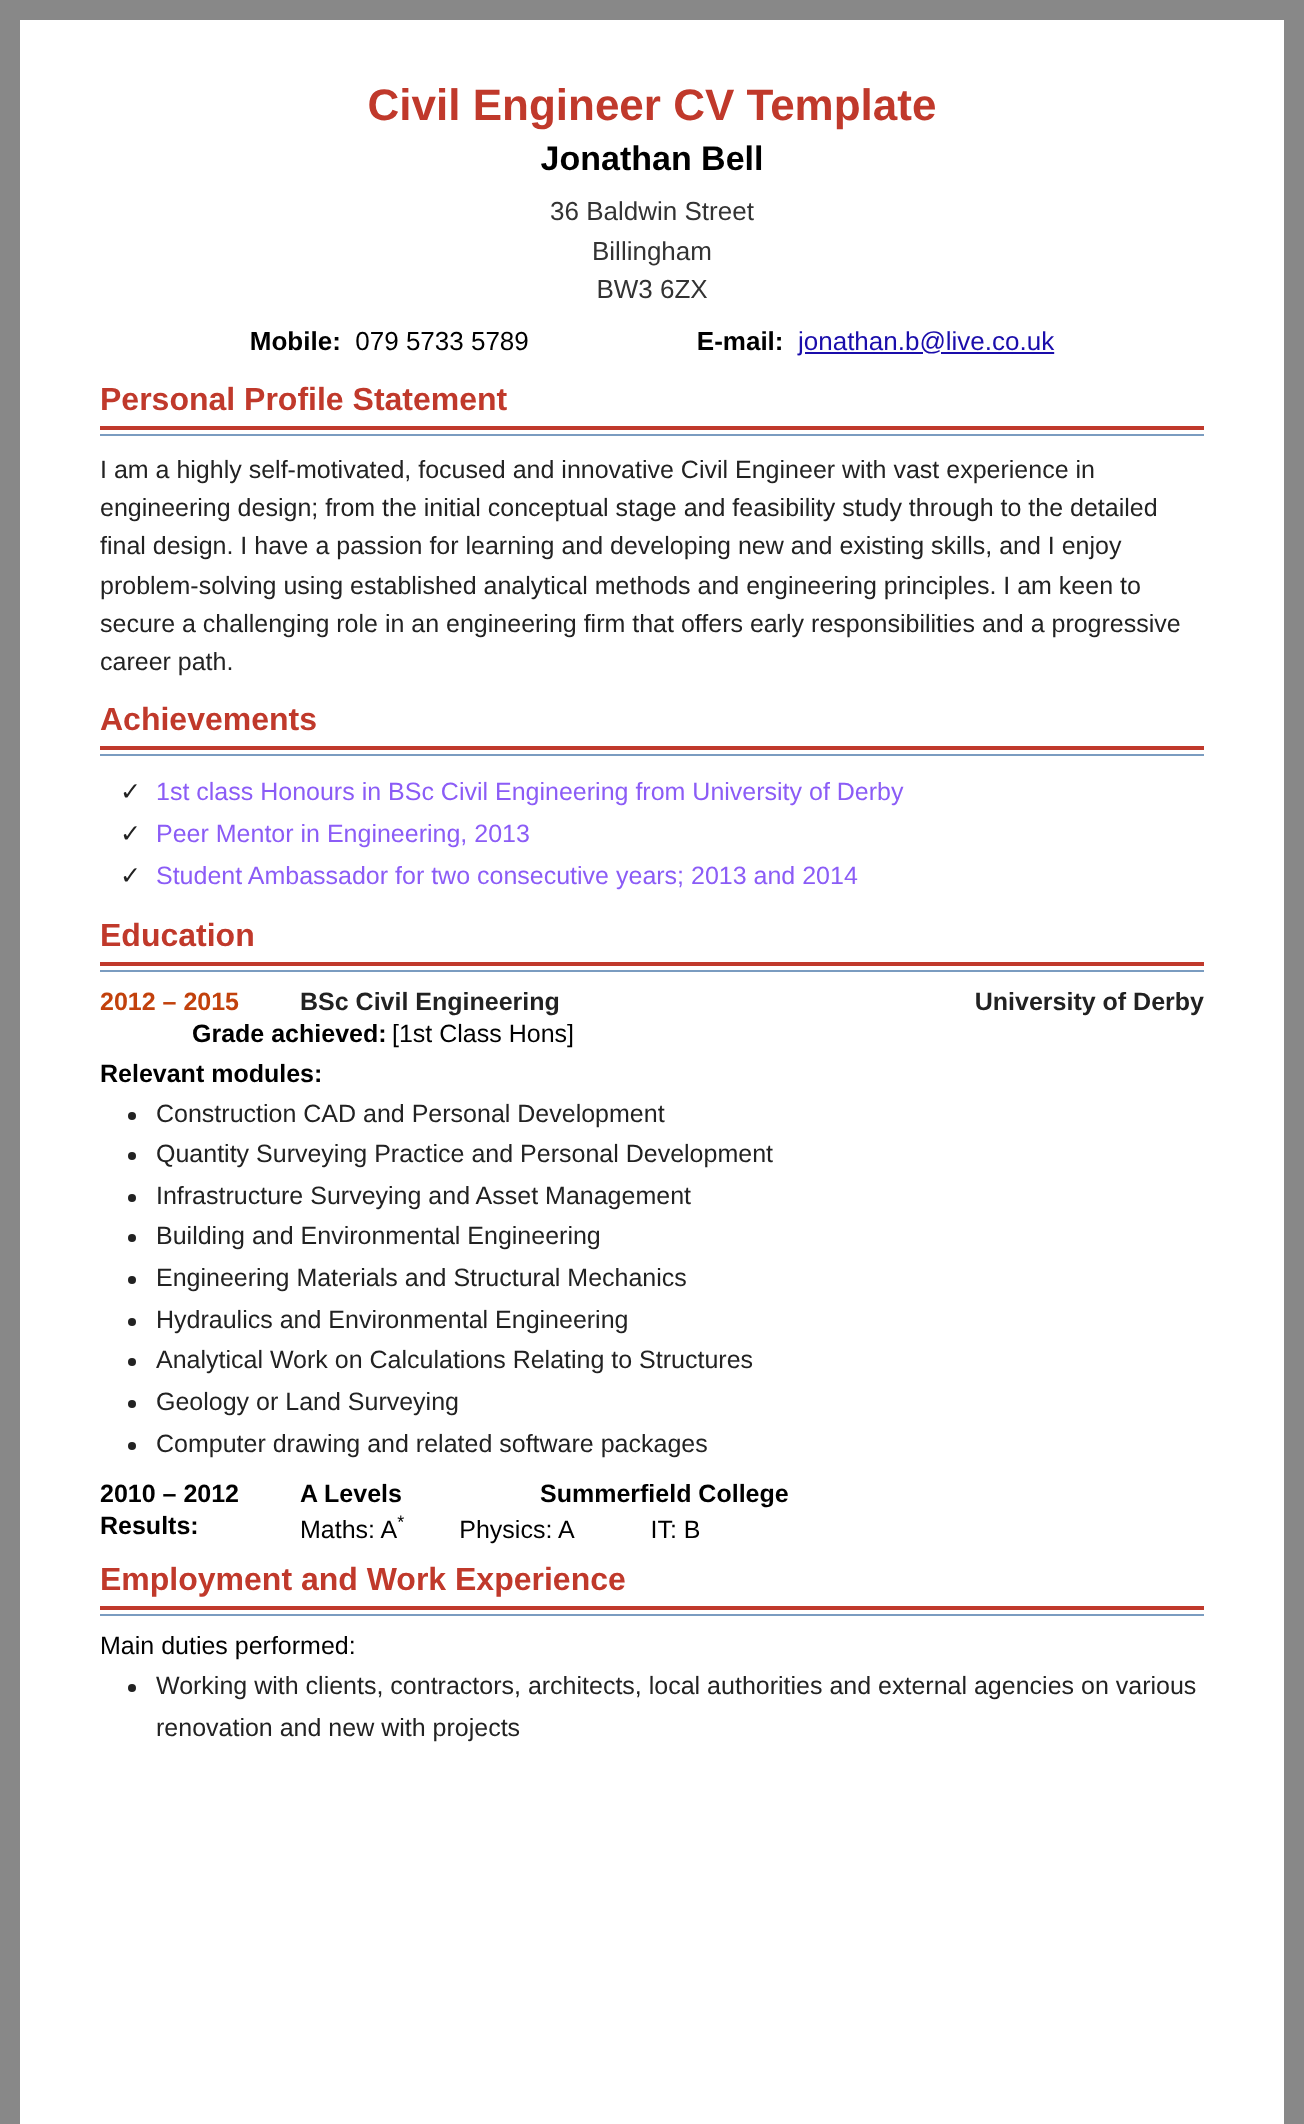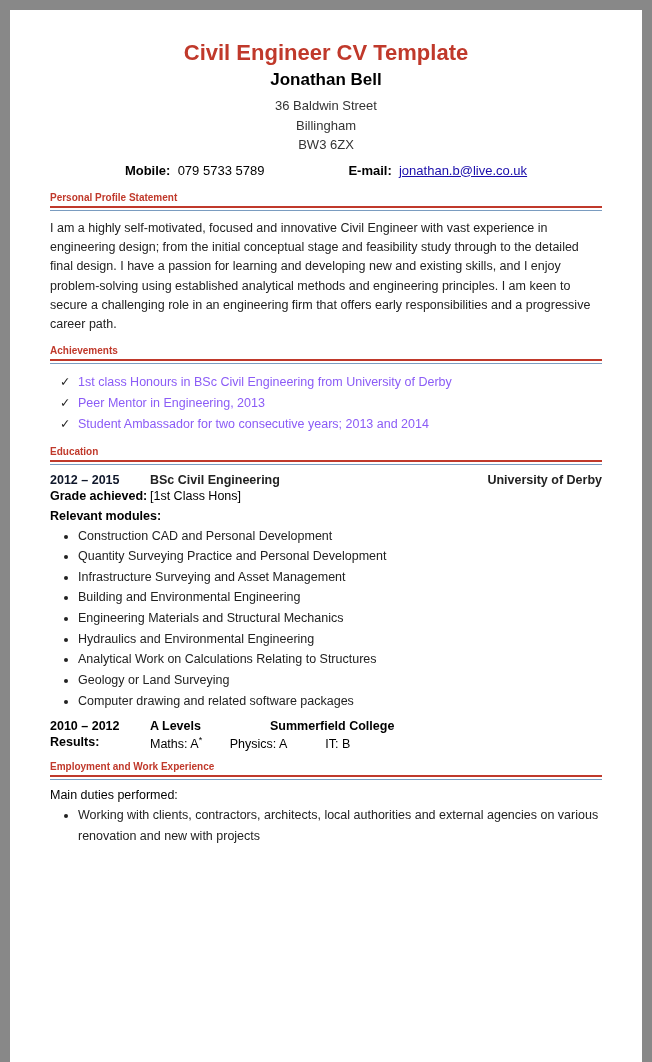--- a/index.html
+++ b/index.html
@@ -45,21 +45,21 @@
       justify-content: center;
       gap: 84px;
       font-size: 13px;
       margin-bottom: 14px;
     }
     .header-contact span { color: #000; }
     .header-contact a { color: #1a0dab; text-decoration: underline; }
 
     .section-title {
       color: #c0392b;
-      font-size: 10px;
+      font-size: 16px;
       font-weight: bold;
       margin-bottom: 3px;
       margin-top: 10px;
     }
     .section-divider {
       border: none;
       border-top: 2px solid #c0392b;
       margin-bottom: 2px;
     }
     .section-divider2 {
@@ -92,24 +92,24 @@
       position: absolute;
       left: 0;
       color: #222;
     }
 
     .edu-row {
       display: flex;
       align-items: baseline;
       margin-bottom: 2px;
     }
-    .edu-year { width: 100px; font-size: 12.5px; font-weight: bold; color: #0f172a; }
+    .edu-year { width: 100px; font-size: 12.5px; font-weight: bold; color: #c2410c; }
     .edu-degree { flex: 1; font-size: 12.5px; font-weight: bold; color: #222; }
     .edu-uni { width: 160px; font-size: 12.5px; font-weight: bold; color: #222; text-align: right; }
-    .edu-grade-row { display: flex; margin-bottom: 6px; }
+    .edu-grade-row { display: flex; margin-bottom: 6px; margin-left: 46px; }
     .edu-grade-label { width: 100px; font-size: 12.5px; font-weight: bold; }
     .edu-grade-val { font-size: 12.5px; }
 
     .relevant-modules-title {
       font-size: 12.5px;
       font-weight: bold;
       margin-bottom: 3px;
     }
     .modules-list {
       list-style: disc;

